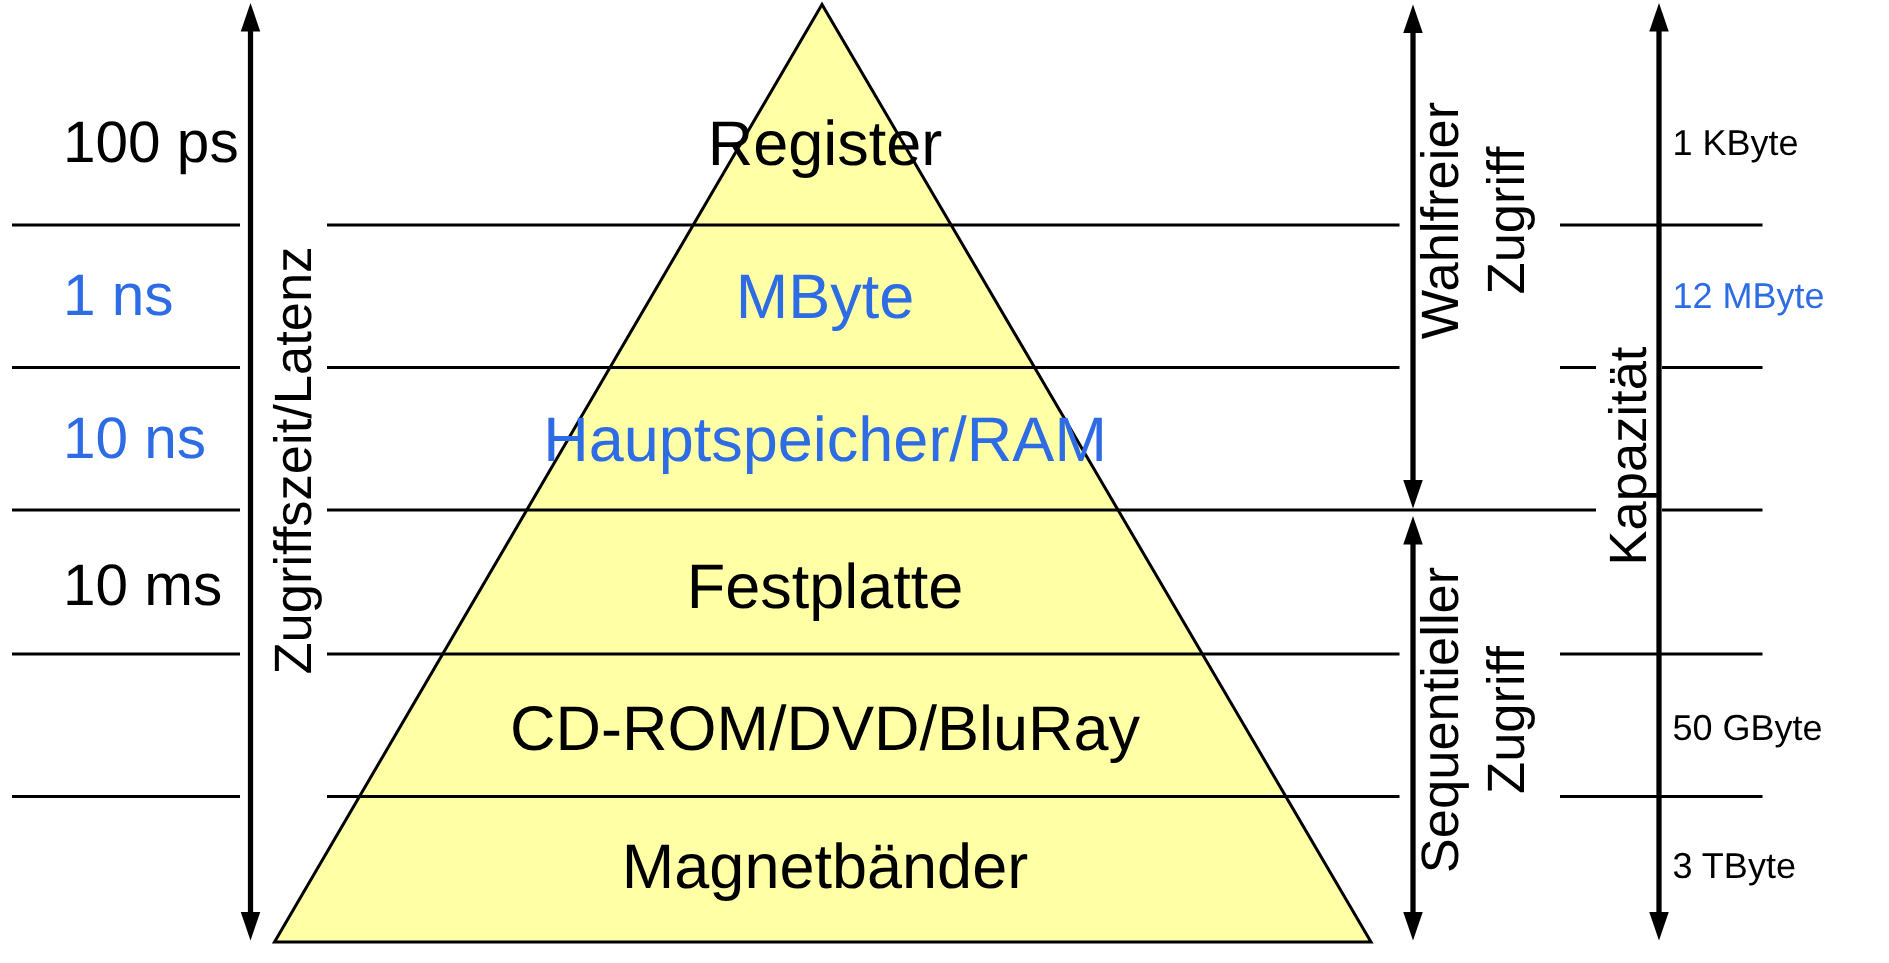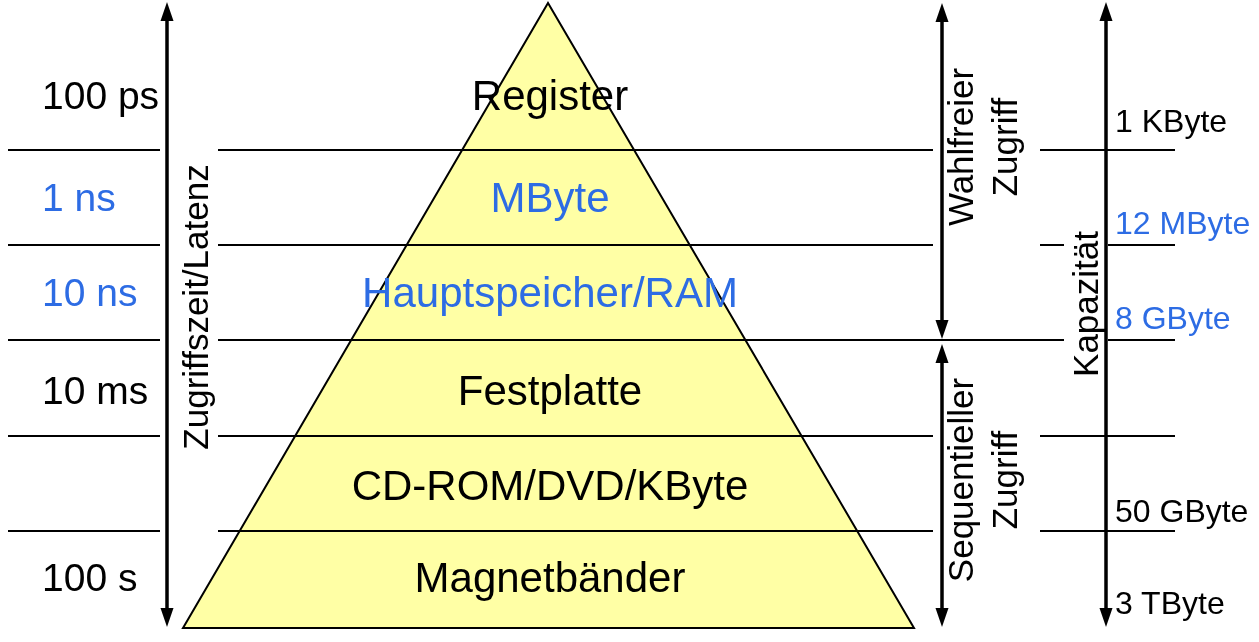--- a/index.html
+++ b/index.html
@@ -24,21 +24,21 @@
   .r3{--cy:391px;}
   .r4{--cy:486px;}
   .r5{--cy:578px;}
 
   .time-label{
     left:42px;top:calc(var(--cy) - 24px);
     height:48px;line-height:48px;font-size:39px;z-index:1;
   }
   .cap-label{
     left:1115px;top:calc(var(--cy) - 24px);
-    height:48px;line-height:48px;font-size:32px;z-index:1;margin-top:25px;
+    height:48px;line-height:48px;font-size:24px;z-index:1;
   }
   .level-name{
     left:550px;top:calc(var(--cy) - 24px);
     height:48px;line-height:48px;font-size:42px;
     transform:translateX(-50%);z-index:1;
   }
   .blue{color:var(--blue,#2d6ce4);}
 
   .rot-label{
     position:absolute;
@@ -96,32 +96,30 @@
     <div>Sequentieller</div>
     <div>Zugriff</div>
   </div>
 
   <div class="rot-label" id="capacity-axis-label">Kapazität</div>
 
   <div class="txt time-label r0">100 ps</div>
   <div class="txt time-label r1 blue">1 ns</div>
   <div class="txt time-label r2 blue">10 ns</div>
   <div class="txt time-label r3">10 ms</div>
-  <div class="txt time-label r5">100 s</div>
 
   <div class="txt level-name r0">Register</div>
   <div class="txt level-name r1 blue">MByte</div>
   <div class="txt level-name r2 blue">Hauptspeicher/RAM</div>
   <div class="txt level-name r3">Festplatte</div>
-  <div class="txt level-name r4">CD-ROM/DVD/KByte</div>
+  <div class="txt level-name r4">CD-ROM/DVD/BluRay</div>
   <div class="txt level-name r5">Magnetbänder</div>
 
   <div class="txt cap-label r0">1 KByte</div>
   <div class="txt cap-label r1 blue">12 MByte</div>
-  <div class="txt cap-label r2 blue">8 GByte</div>
   <div class="txt cap-label r4">50 GByte</div>
   <div class="txt cap-label r5">3 TByte</div>
 
   <svg id="arrow-layer" width="1259" height="642" viewBox="0 0 1259 642">
     <g stroke="#000000" stroke-width="3.5" fill="#000000">
 
       <g>
         <line x1="167" y1="17" x2="167" y2="612"></line>
         <polygon points="167,2 160.5,21 173.5,21" stroke="none"></polygon>
         <polygon points="167,627 160.5,608 173.5,608" stroke="none"></polygon>

